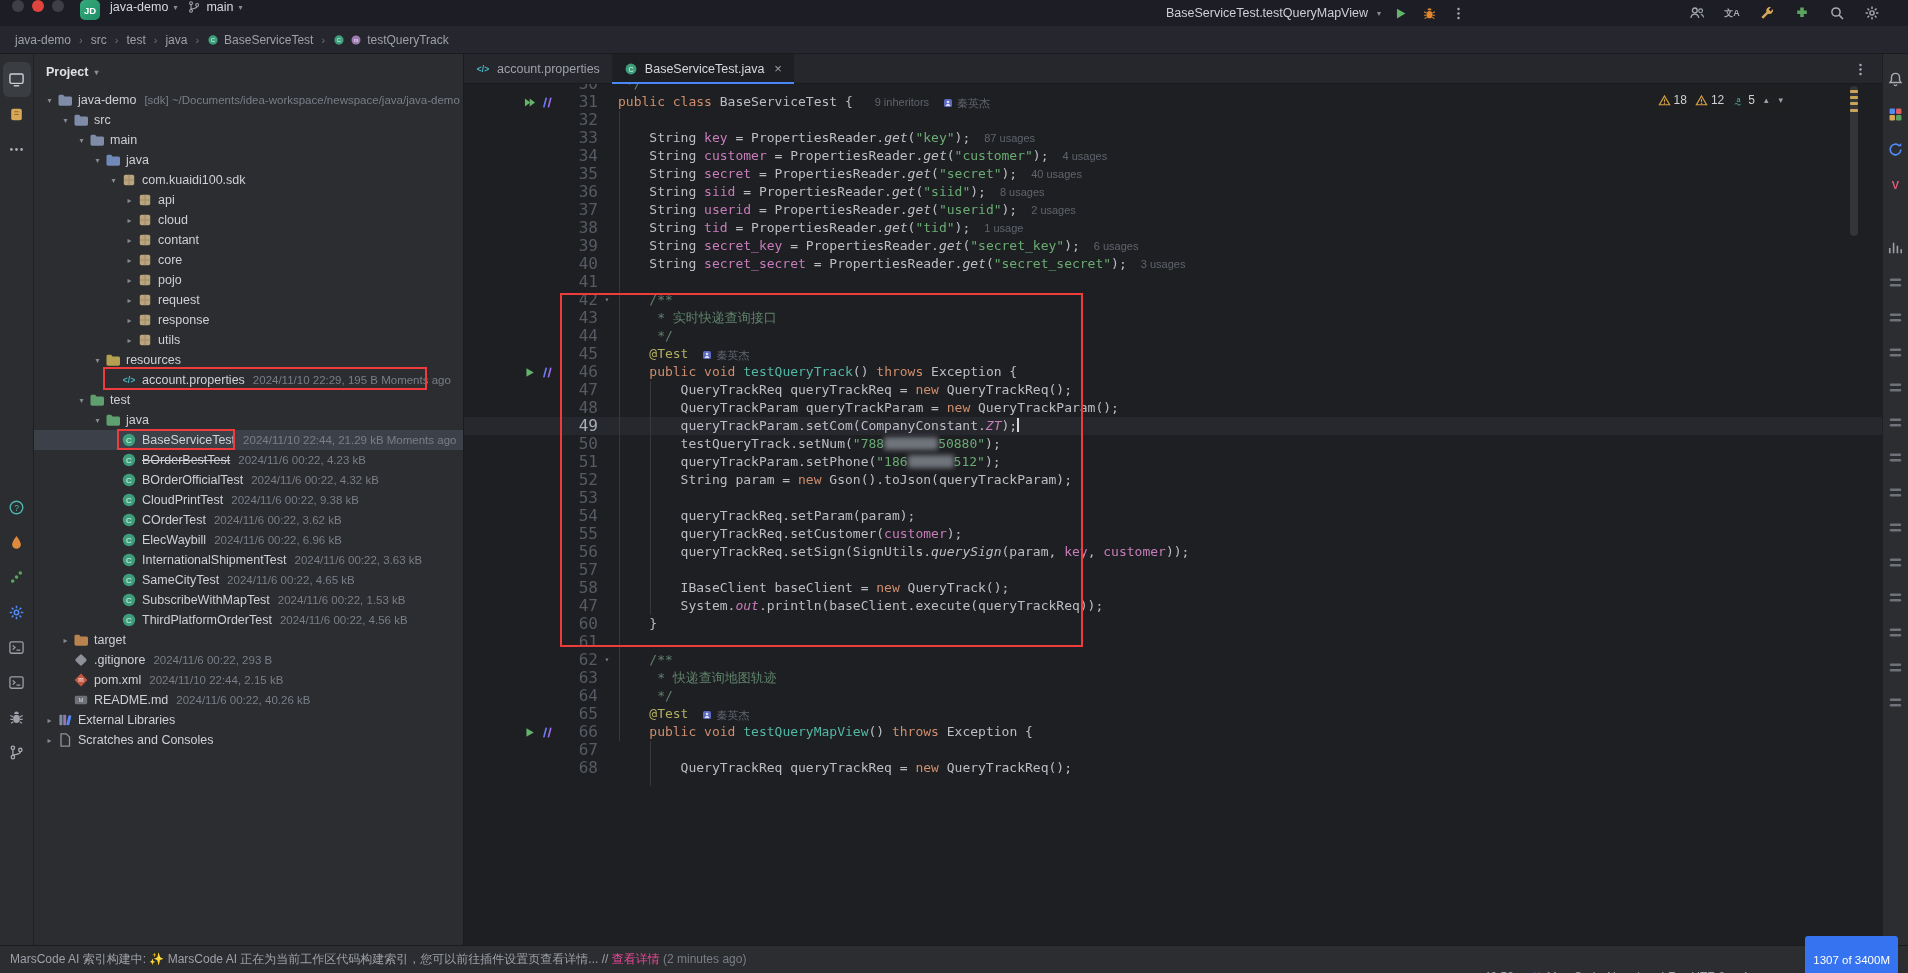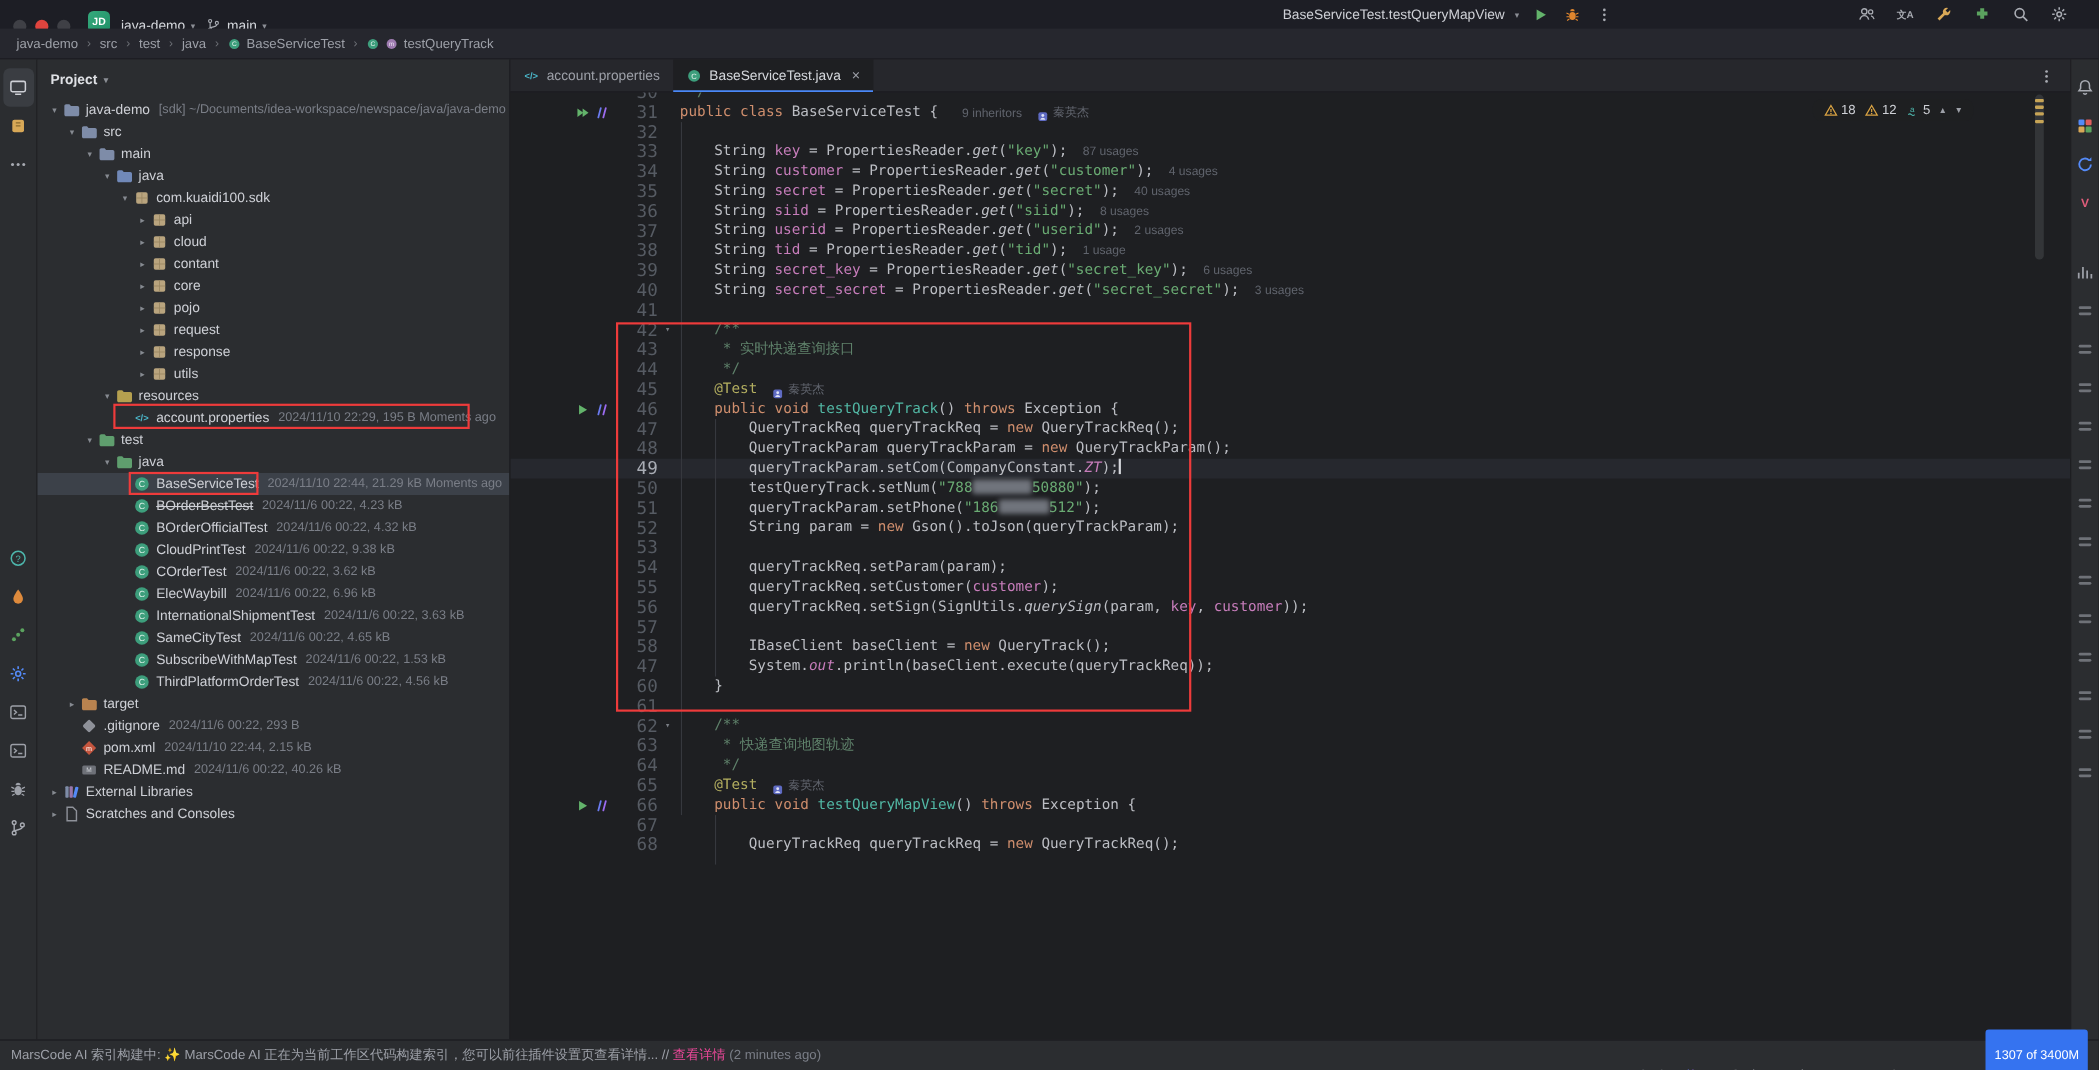--- a/index.html
+++ b/index.html
@@ -1,21 +1,21 @@
 <!DOCTYPE html>
 <html><head>
 <meta charset="utf-8">
 <style>
   *{box-sizing:border-box;margin:0;padding:0}
   html,body{width:1908px;height:973px;overflow:hidden}
   body{background:#1E1F22;font-family:"Liberation Sans",sans-serif;color:#BCBEC4;position:relative;font-size:13px}
   .ic{display:inline-flex;align-items:center;justify-content:center;flex:none}
   .ic.t{font-family:"Liberation Sans",sans-serif}
   
-  #titlebar{position:absolute;left:0;top:0;width:1908px;height:31px;background:#1D1E25;border-bottom:1px solid #16171C;display:flex;align-items:flex-end;padding:0 8px;gap:10px}
+  #titlebar{position:absolute;left:0;top:0;width:1908px;height:31px;background:#1D1E25;border-bottom:1px solid #16171C;display:flex;align-items:flex-start;padding:0 8px;gap:10px}
   .traffic{display:flex;gap:8px;align-items:center;padding-left:4px}
   .dot{width:12px;height:12px;border-radius:50%}
   .chip{width:20px;height:20px;border-radius:5px;background:linear-gradient(135deg,#35AA7C,#1F8F66);color:#fff;font-size:9.5px;font-weight:700;display:flex;align-items:center;justify-content:center;margin-left:6px}
   .tbw{display:flex;align-items:center;gap:5px;color:#D5D8DD;font-size:12.5px;cursor:default}
   .arr{color:#8B8E95;font-size:8px}
   .run-widget{position:absolute;right:440px;top:0;height:26px;display:flex;align-items:center;gap:9px;color:#CED0D6;font-size:12.5px}
   .tb-icons{position:absolute;right:26px;top:0;height:26px;display:flex;align-items:center;gap:15px}
   .tbtn{display:inline-flex;align-items:center;justify-content:center;width:20px;height:20px}
   
   #navbar{position:absolute;left:0;top:26px;width:1908px;height:28px;background:#26272E;border-bottom:1px solid #1A1B20;display:flex;align-items:center;padding-left:12px;font-size:12px;color:#9DA0A8}
@@ -54,21 +54,21 @@
   .gi{width:96px;display:flex;justify-content:flex-end;align-items:center;gap:5px;padding-right:6px;flex:none}
   .gbtn{display:inline-flex}
   .num{width:38px;text-align:right;color:#565B63;font-size:16px;flex:none}
   .cl.cur .num{color:#A9ADB5}
   .fold{width:18px;text-align:center;color:#7A7E85;font-size:8px;flex:none}
   .ct{padding-left:2px}
   .c-d{color:#BCBEC4}.c-k{color:#CF8E6D}.c-s{color:#6AAB73}.c-f{color:#C77DBB}
   .c-sf{color:#C77DBB;font-style:italic}.c-sm{color:#BCBEC4;font-style:italic}
   .c-m{color:#52B8A5}.c-c{color:#5F826B}.c-a{color:#B3AE60}
   .h{margin-left:14px;font-family:"Liberation Sans",sans-serif;font-size:11px;color:#60646D}
-  .auw{margin-left:14px;display:inline-flex;align-items:flex-end;gap:4px;font-family:"Liberation Sans",sans-serif;font-size:11px;color:#60646D;vertical-align:middle}
+  .auw{margin-left:14px;display:inline-flex;align-items:center;gap:4px;font-family:"Liberation Sans",sans-serif;font-size:11px;color:#60646D;vertical-align:middle}
   .caret{display:inline-block;width:2px;height:14px;background:#D6D8DD;vertical-align:-2px}
   .redact{display:inline-block;height:13px;background:#70747C;border-radius:2px;filter:blur(2.5px);vertical-align:-2px}
   .guide{position:absolute;width:1px;background:#36383E}
   #inspect{position:absolute;top:6px;right:88px;display:flex;align-items:center;gap:8px;background:rgba(30,31,34,.92);border-radius:8px;padding:3px 10px;font-size:12px;color:#CED0D6}
   .insp-item{display:flex;align-items:center;gap:3px}
   .insp-arr{color:#9DA0A8;font-size:9px;padding:0 1px}
   .smark{position:absolute;width:8px;height:3px;border-radius:1px;background:#C7A456;right:24px}
   #sthumb{position:absolute;right:24px;top:2px;width:8px;height:150px;border-radius:4px;background:rgba(160,165,172,.16)}
   
   #statusbar{position:absolute;left:0;top:945px;width:1908px;height:28px;background:#2B2D30;border-top:1px solid #1A1B1E;display:flex;align-items:center;padding:0 10px;font-size:12px;color:#9DA0A8}

